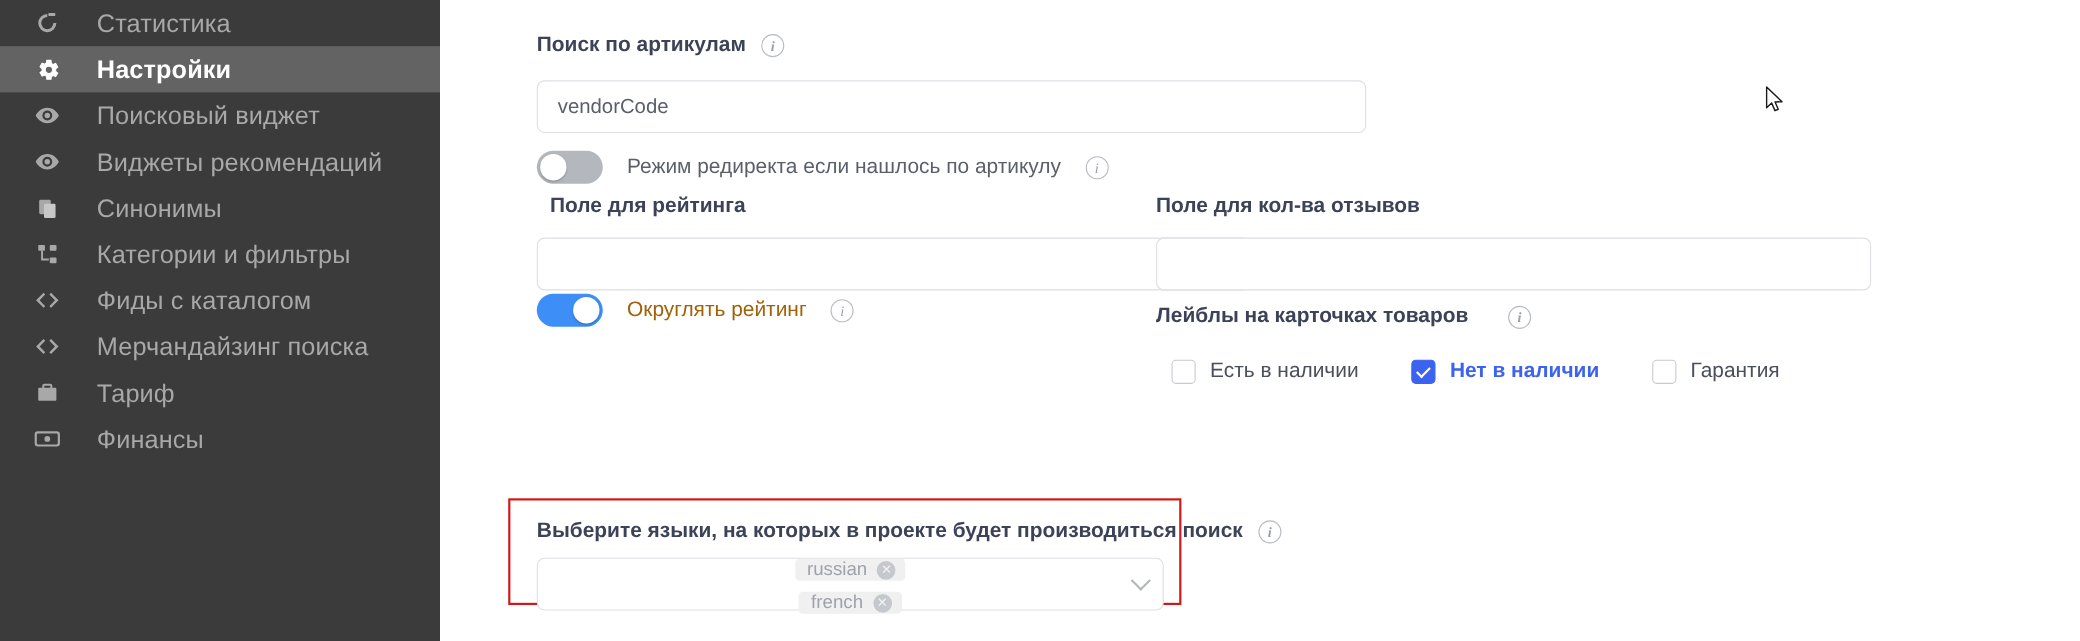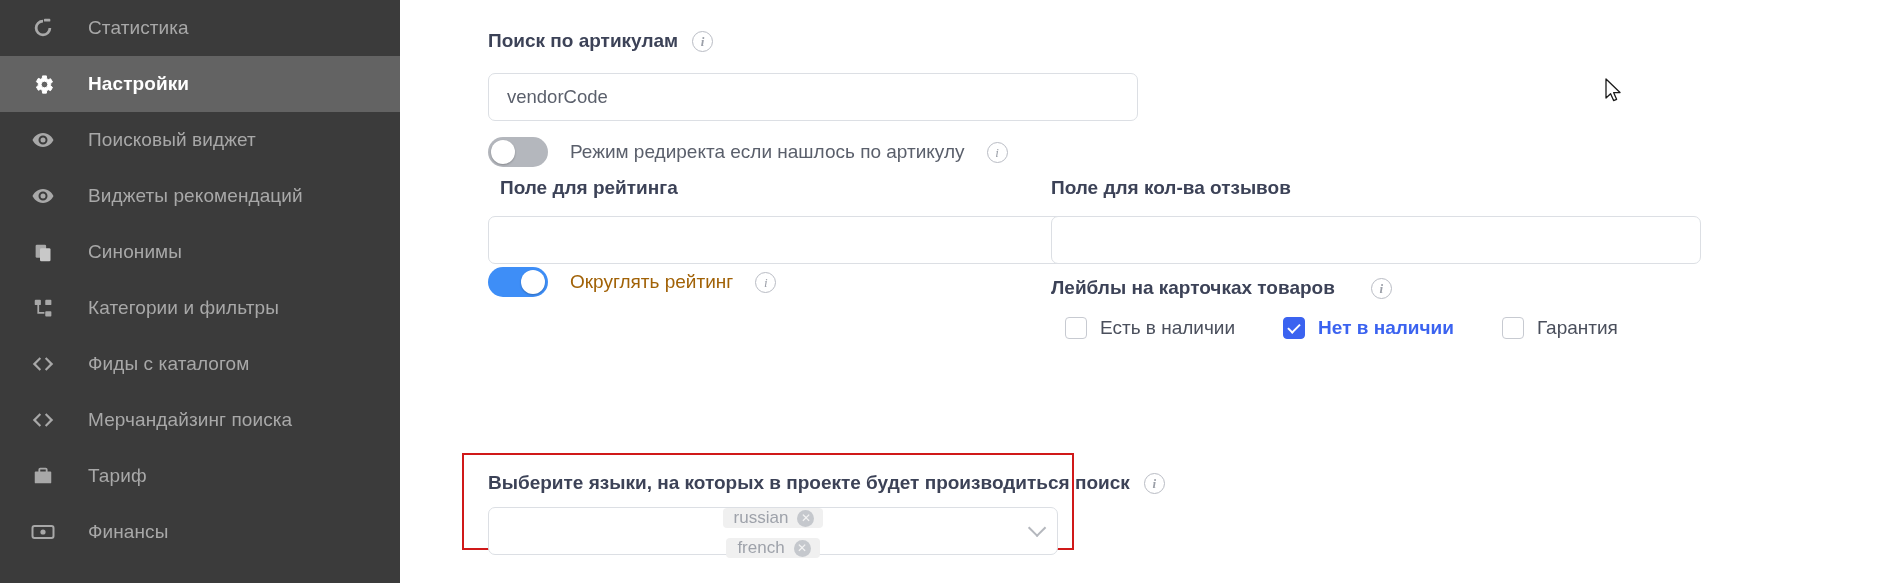--- a/index.html
+++ b/index.html
@@ -22,24 +22,24 @@
     width: 400px;
     min-width: 400px;
     height: 583px;
     background: #3b3b3b;
     padding-top: 0px;
     position: relative;
   }
   .nav-item {
     display: flex;
     align-items: center;
-    height: 56px;
+    height: 42px;
     padding-left: 28px;
     color: #a8a8a8;
-    font-size: 19px;
+    font-size: 23px;
     cursor: pointer;
     white-space: nowrap;
   }
   .nav-item.active {
     background: #636363;
     color: #ffffff;
     font-weight: 600;
   }
   .nav-item.active .nav-icon svg { fill: #ffffff; stroke: #ffffff; }
   .nav-icon {
@@ -332,21 +332,21 @@
   <main class="main">
     <div class="content">
 
       <div style="position:absolute; left:88px; top:30px;">
         <div class="field-label">
           <span>Поиск по артикулам</span>
           <span class="info-icon">i</span>
         </div>
       </div>
 
-      <div class="text-input" style="position:absolute; left:88px; top:73px; width:650px;">
+      <div class="text-input" style="position:absolute; left:88px; top:73px; width:754px;">
         <span>vendorCode</span>
       </div>
 
       <div class="toggle-row" style="position:absolute; left:88px; top:137px;">
         <div class="toggle">
           <div class="knob"></div>
         </div>
         <span class="toggle-text">Режим редиректа если нашлось по артикулу</span>
         <span class="info-icon">i</span>
       </div>
@@ -371,21 +371,21 @@
         </div>
         <span class="toggle-text dark">Округлять рейтинг</span>
         <span class="info-icon">i</span>
       </div>
 
       <div class="field-label" style="position:absolute; left:651px; top:277px;gap:36px;">
         <span>Лейблы на карточках товаров</span>
         <span class="info-icon">i</span>
       </div>
 
-      <div class="cb-row" style="position:absolute; left:651px; top:317px;padding-left:14px;">
+      <div class="cb-row" style="position:absolute; left:651px; top:327px;padding-left:14px;">
         <label class="cb-item">
           <span class="cb-box"></span>
           <span class="cb-label">Есть в наличии</span>
         </label>
         <label class="cb-item">
           <span class="cb-box checked"></span>
           <span class="cb-label accent">Нет в наличии</span>
         </label>
         <label class="cb-item">
           <span class="cb-box"></span>

